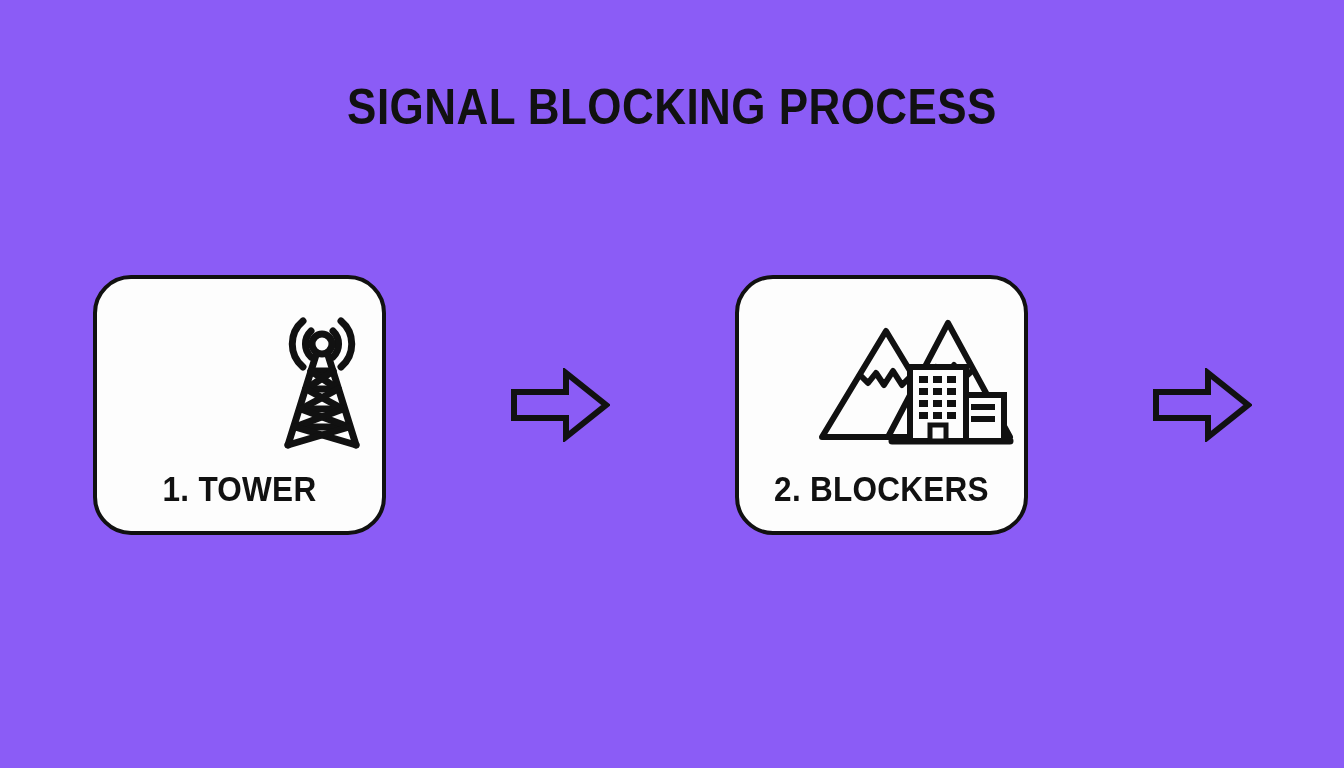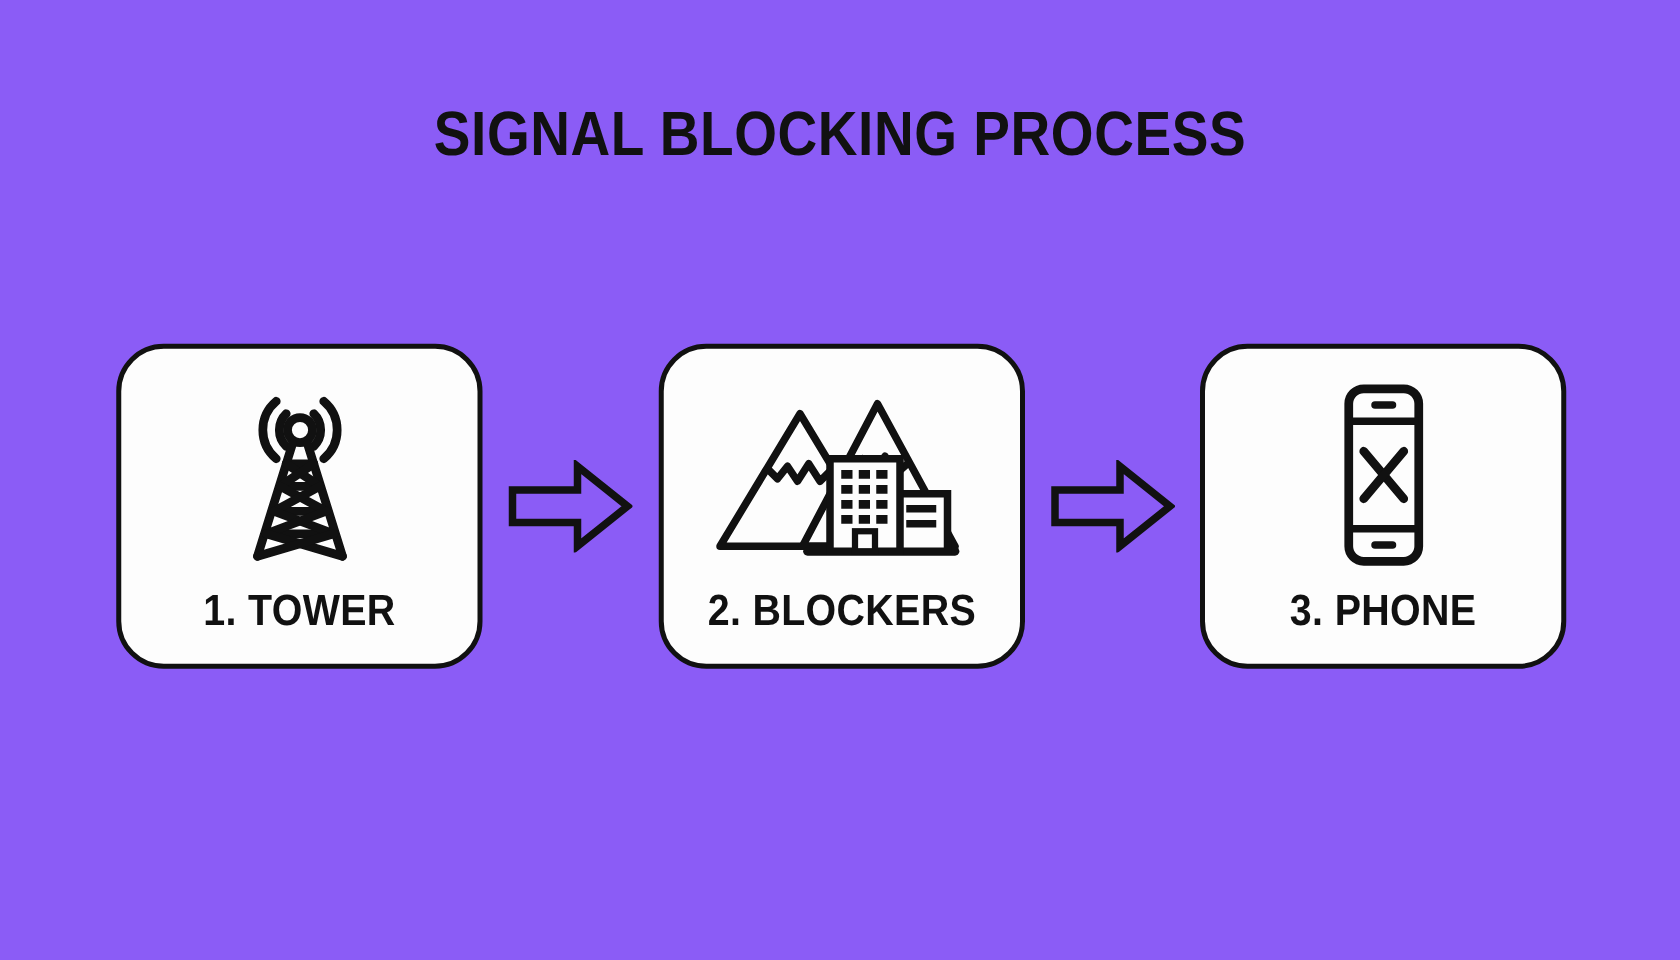--- a/index.html
+++ b/index.html
@@ -53,21 +53,21 @@
   .card {
     position: relative;
     width: 293px;
     height: 260px;
     box-sizing: border-box;
     border: 4px solid #111111;
     border-radius: 38px;
     background: #fdfdfd;
     display: flex;
     flex-direction: column;
-    align-items: center;
+    align-items: flex-end;
     justify-content: flex-start;
     flex: 0 0 auto;
   }
 
   .card-icon {
     margin-top: 26px;
     height: 150px;
     display: flex;
     align-items: center;
     justify-content: center;
@@ -197,38 +197,15 @@
       </div>
       <div class="card-label">2. BLOCKERS</div>
     </div>
 
     <div class="arrow">
       <svg width="100" height="74" viewBox="0 0 100 74">
         <path d="M4 24 L56 24 L56 5 L96 37 L56 69 L56 50 L4 50 Z" fill="none" stroke="#111111" stroke-width="6" stroke-linejoin="miter"></path>
       </svg>
     </div>
 
-    <div class="card">
-      <div class="card-icon">
-        <svg width="100" height="150" viewBox="0 0 100 150">
-
-          <rect x="22" y="6" width="56" height="138" rx="12" ry="12" fill="none" stroke="#111111" stroke-width="7"></rect>
-
-          <g stroke="#111111" stroke-width="6" stroke-linecap="butt">
-            <path d="M22 32 L78 32"></path>
-            <path d="M22 118 L78 118"></path>
-          </g>
-
-          <rect x="40" y="16" width="20" height="6" rx="3" ry="3" fill="#111111"></rect>
-
-          <rect x="40" y="128" width="20" height="6" rx="3" ry="3" fill="#111111"></rect>
-
-          <g stroke="#111111" stroke-width="7" stroke-linecap="round">
-            <path d="M34 56 L66 94"></path>
-            <path d="M66 56 L34 94"></path>
-          </g>
-        </svg>
-      </div>
-      <div class="card-label">3. PHONE</div>
-    </div>
 
   </div>
 </div>
 
 </body></html>

